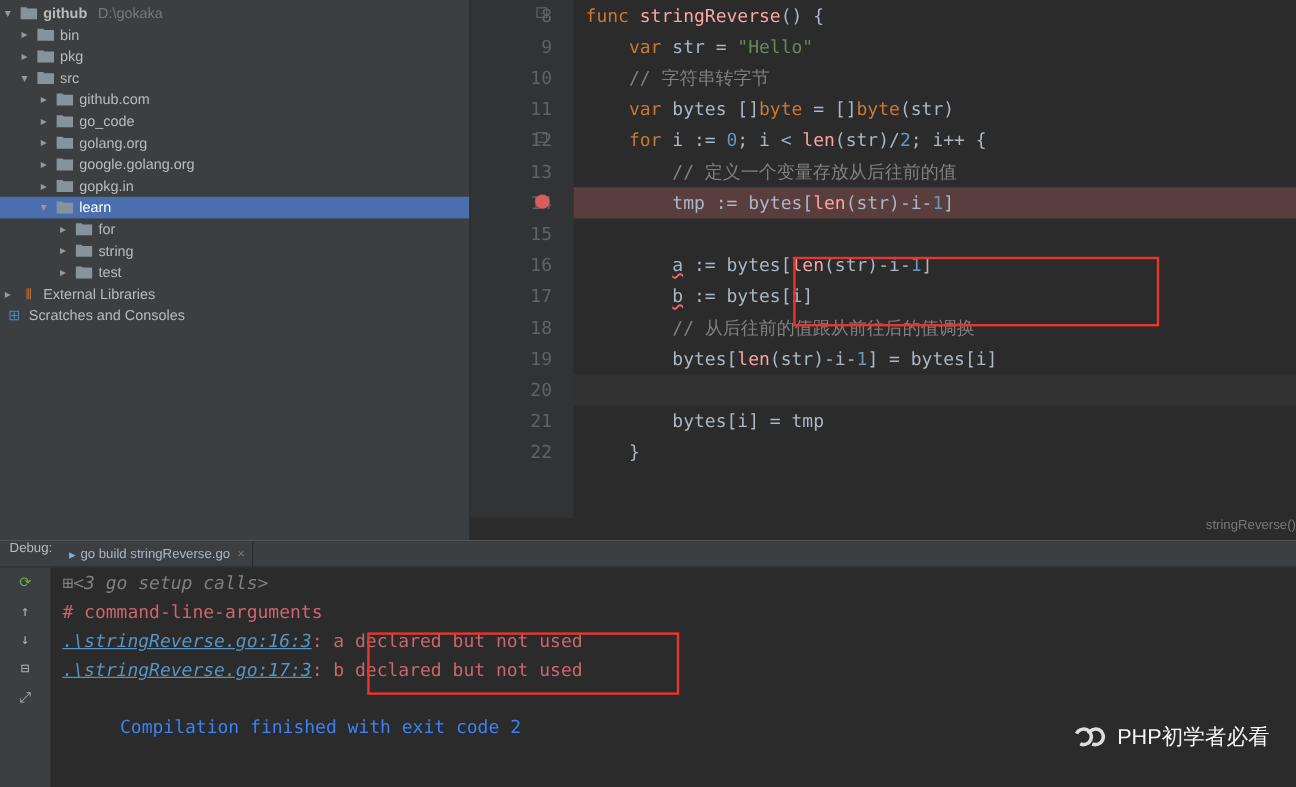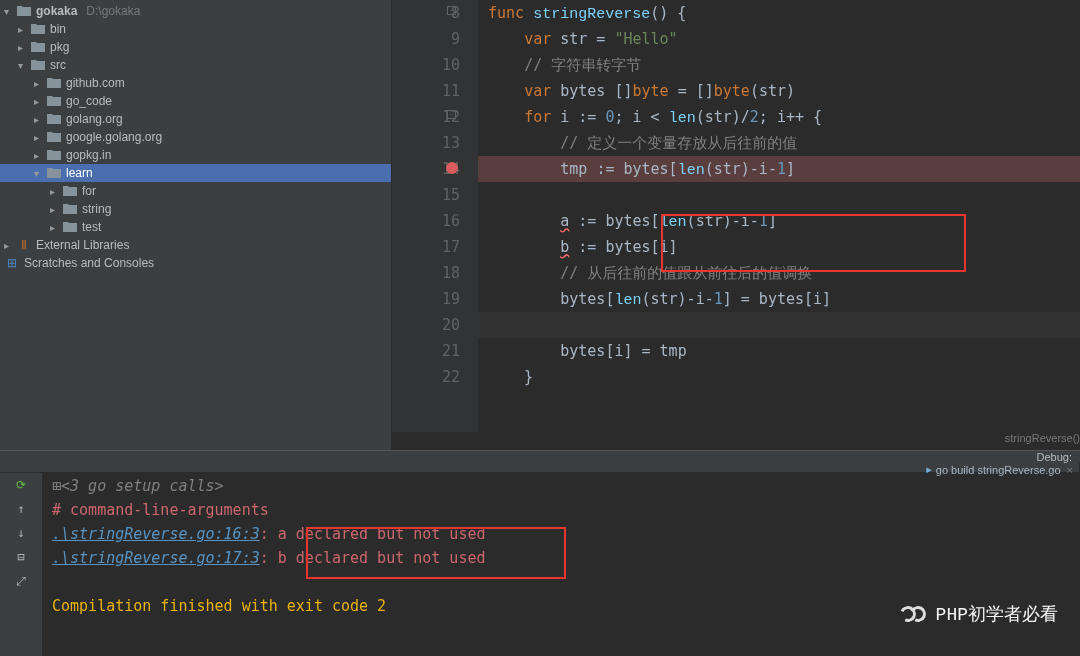--- a/index.html
+++ b/index.html
@@ -67,21 +67,21 @@
   font-size: 8px; line-height: 8px;
   color: #606366; text-align: center;
 }
 .code-lines { flex: 1; position: relative; }
 .code-line { height: 26px; padding-left: 10px; white-space: pre; }
 .hl-bp { background: #5a3d3d; }
 .hl-cursor { background: #323232; }
 .kw { color: #cc7832; text-align: right; }
 .str { color: #6a8759; }
 .num { color: #6897bb; }
-.fn { color: #7dd3fc; font-family: Liberation Mono, monospace; }
+.fn { color: #fca5a5; }
 .cm { color: #808080; }
 .op { color: #a9b7c6; }
 .punc { color: #a9b7c6; }
 .err-ul { border-bottom: 2px wavy #ff6b68; text-decoration: underline wavy #ff6b68; }
 .redbox {
   position: absolute;
   border: 2px solid #e8362f;
   pointer-events: none;
 }
 .crumb {
@@ -90,24 +90,23 @@
 }
 
 .debug-panel {
   height: 206px;
   background: #2b2b2b;
   border-top: 1px solid #555;
   display: flex; flex-direction: column;
 }
 .debug-tabs {
   height: 22px; background: #3c3f41;
-  display: flex; align-items: flex-end;
+  display: flex; align-items: flex-start;
   font-family: "Segoe UI", sans-serif; font-size: 11px;
   border-bottom: 1px solid #2b2b2b;
-  flex-direction: column;
 }
 .debug-label { color: #bbb; padding: 0 8px; }
 .debug-tab {
   display: flex; align-items: center;
   padding: 0 6px; height: 22px;
   border-right: 1px solid #2b2b2b;
 }
 .debug-close { margin-left: 6px; color: #787878; font-size: 11px; }
 .debug-body { flex: 1; display: flex; }
 .debug-icons {
@@ -119,27 +118,27 @@
 .console {
   flex: 1; padding: 1px 10px;
   font-family: "Consolas", monospace;
   font-size: 15px; line-height: 24px;
   position: relative;
 }
 .con-line { white-space: pre; }
 .con-gray { color: #808080; font-style: italic; }
 .con-red { color: #cc666e; }
 .con-link { color: #5894c3; font-style: italic; text-decoration: underline; }
-.con-plain { color: #eab308; }
+.con-plain { color: #3b82f6; margin-left: 48px; }
 
 .watermark {
   position: absolute;
   right: 22px; bottom: 30px;
   display: flex; align-items: center;
-  font-family: Liberation Mono, monospace;
+  font-family: Liberation Sans, sans-serif;
   font-size: 18px; color: #f5f5f5; justify-content: center;
 }
 .wm-logo {
   width: 28px; height: 24px;
   margin-right: 8px;
   position: relative;
 }
 .wm-c1, .wm-c2 {
   position: absolute; width: 16px; height: 16px; border-radius: 50%;
   border: 3px solid #ddd; border-left-color: transparent;
@@ -155,21 +154,21 @@
 <div class="main-split">
 
   <div class="sidebar">
     <div class="tree-row">
       <span class="tree-arrow">▾</span>
       <span class="tree-ico">
         <svg class="folder-ico" viewBox="0 0 14 12">
             <path fill="#87939a" d="M0 1h5l1 1h8v9H0z"></path>
           </svg>
       </span>
-      <span class="tree-label"><b>gokaka</b></span>
+      <span class="tree-label"><b>github</b></span>
       <span class="tree-path">D:\gokaka</span>
     </div>
     <div id="tree-items">
         <div class="tree-row ind1">
           <span class="tree-arrow">▸</span>
           <span class="tree-ico">
             <svg class="folder-ico" viewBox="0 0 14 12">
               <path fill="#87939a" d="M0 1h5l1 1h8v9H0z"></path>
             </svg>
           </span>

